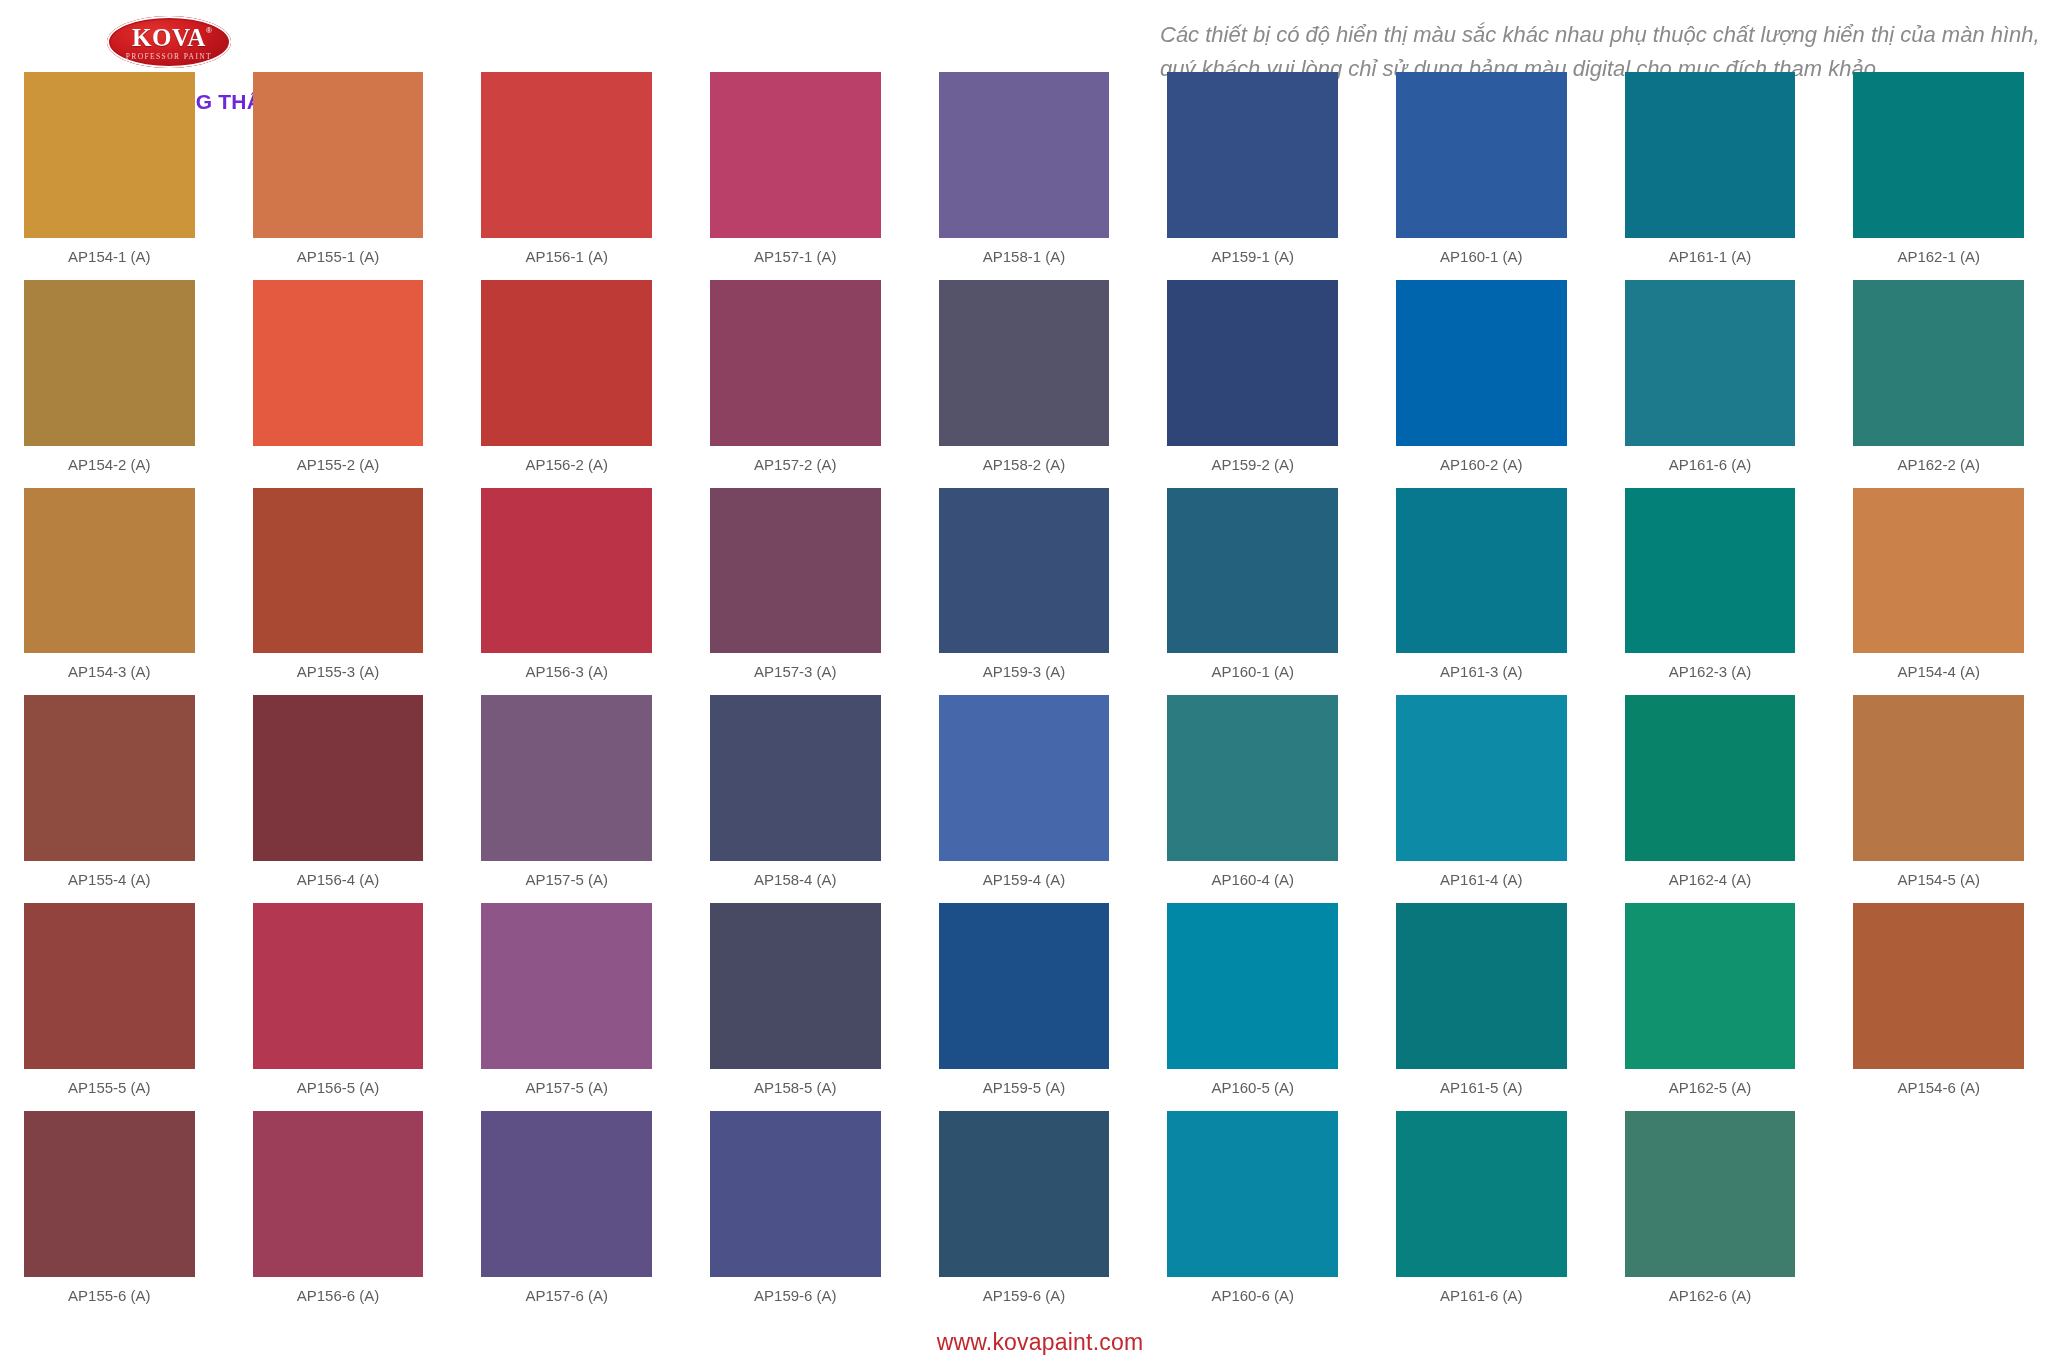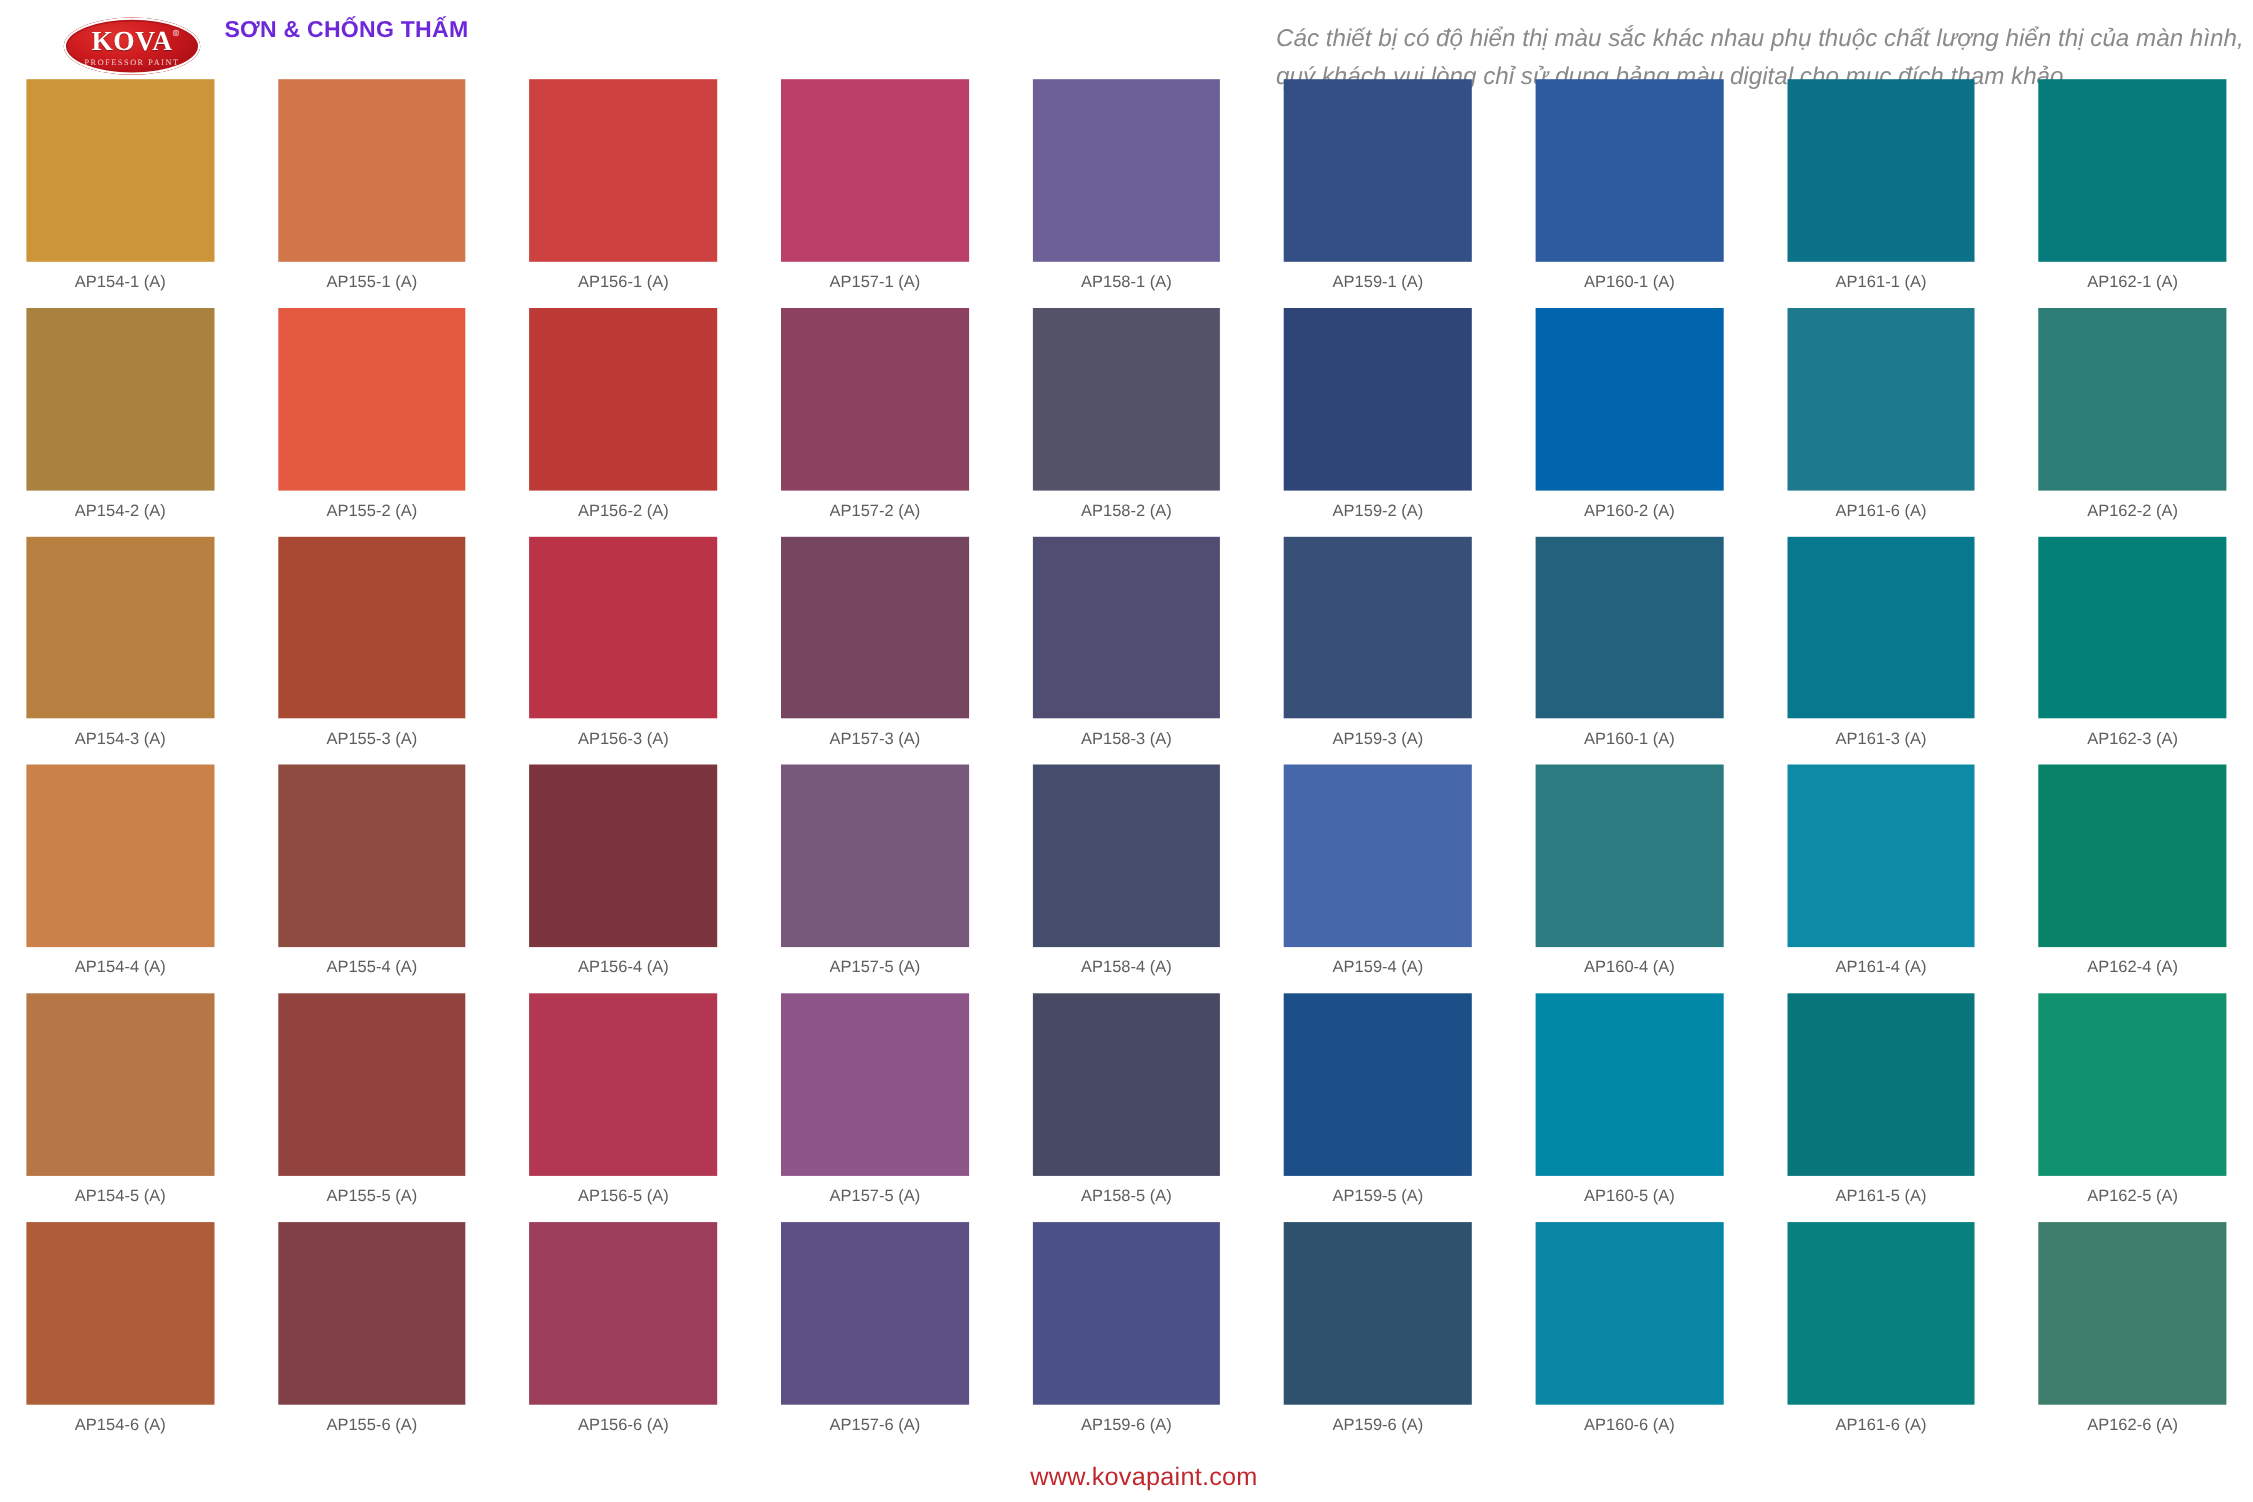--- a/index.html
+++ b/index.html
@@ -27,22 +27,24 @@
     height: 72px;
     display: flex;
     align-items: flex-start;
     justify-content: space-between;
     padding: 10px 28px 0 58px;
     flex: 0 0 auto;
   }
 
   .brand {
     display: flex;
+    align-items: center;
     gap: 22px;
     padding-top: 6px;
+    flex-direction: column;
   }
 
   .logo-oval {
     position: relative;
     width: 124px;
     height: 52px;
     border-radius: 50%;
     background: radial-gradient(ellipse at 38% 32%, #e0322f 0%, #cf1c20 38%, #ac0f16 78%, #8e0a10 100%);
     box-shadow: inset 0 0 0 2px #ffffff, inset 0 0 0 3.5px #b3141a;
     display: flex;
@@ -259,24 +261,20 @@
         </div>
         <div class="cell">
           <div class="swatch" title="AP156-3 (A)" style="background-color: rgb(187, 51, 71);"></div>
           <div class="swatch-label">AP156-3 (A)</div>
         </div>
         <div class="cell">
           <div class="swatch" title="AP157-3 (A)" style="background-color: rgb(118, 69, 96);"></div>
           <div class="swatch-label">AP157-3 (A)</div>
         </div>
         <div class="cell">
-          <div class="swatch" title="AP158-3 (A)" style="background-color: rgb(79, 77, 114);"></div>
-          <div class="swatch-label">AP158-3 (A)</div>
-        </div>
-        <div class="cell">
           <div class="swatch" title="AP159-3 (A)" style="background-color: rgb(56, 80, 120);"></div>
           <div class="swatch-label">AP159-3 (A)</div>
         </div>
         <div class="cell">
           <div class="swatch" title="AP160-3 (A)" style="background-color: rgb(36, 97, 124);"></div>
           <div class="swatch-label">AP160-1 (A)</div>
         </div>
         <div class="cell">
           <div class="swatch" title="AP161-3 (A)" style="background-color: rgb(7, 120, 141);"></div>
           <div class="swatch-label">AP161-3 (A)</div>

